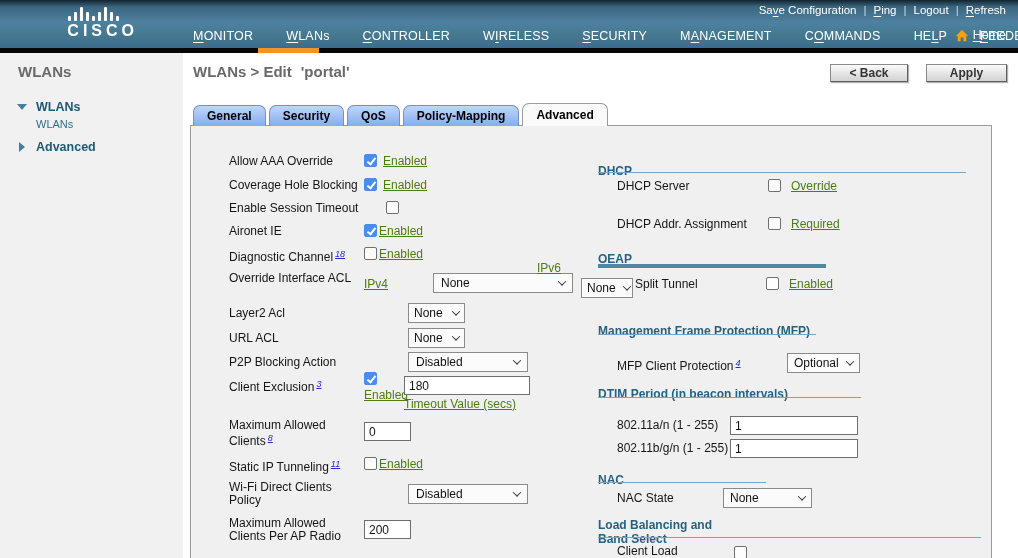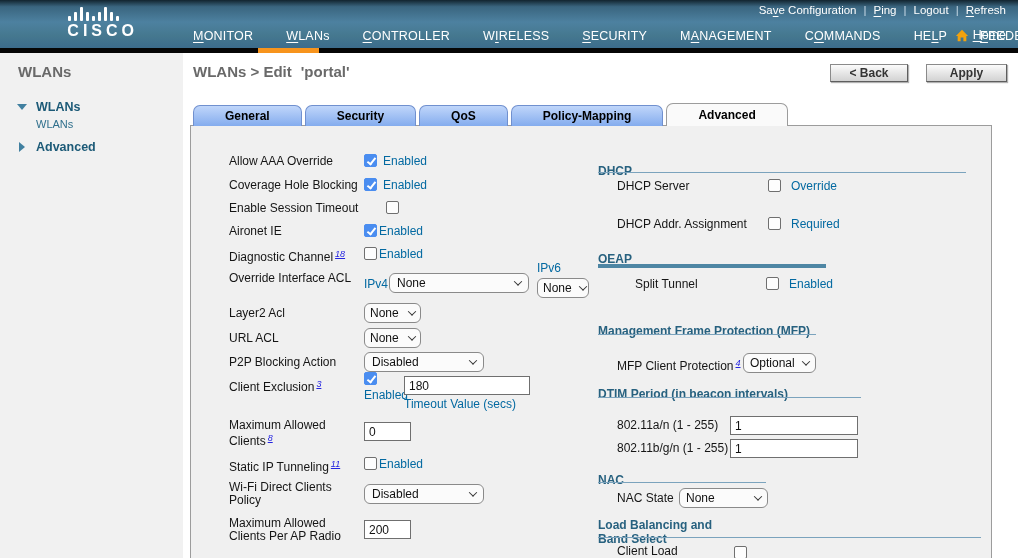--- a/index.html
+++ b/index.html
@@ -41,44 +41,44 @@
   #page-title { position:absolute; left:193px; top:63px; font-size:15px; font-weight:bold; color:#696969; }
   #page-title .wlan-name { margin-left:9px; }
   .btn { position:absolute; height:18px; background:linear-gradient(#fbfbfb,#d2d2d2);
     border:1px solid #8a8a8a; border-right-color:#5e5e5e; border-bottom-color:#5e5e5e;
     box-shadow:1px 1px 1px rgba(0,0,0,.3); font-weight:bold; font-size:12px; color:#333;
     text-align:center; padding-top:1px; cursor:pointer; }
 
   
   #tabs { position:absolute; left:193px; top:103px; height:23px; display:flex; align-items:flex-end;
     gap:3px; z-index:2; }
-  .tab { display:flex; align-items:center; padding:0 31px; height:21px;
+  .tab { display:flex; align-items:center; padding:0 13px; height:21px;
     background:linear-gradient(#c0d6fa,#84acee); border:1px solid #7090cf; border-bottom:none;
     border-radius:7px 7px 0 0; font-size:12px; font-weight:bold; color:#000; cursor:pointer; }
   .tab.active { background:#fafafa; border-color:#9c9c9c; height:23px; }
 
   
   #panel { position:absolute; left:190px; top:125px; width:802px; height:440px;
     background:#f0f0f0; border:1px solid #9c9c9c; z-index:1; }
   .fl { position:absolute; font-size:12px; color:#151515; line-height:13px; white-space:nowrap; }
   .fl.wrap { white-space:normal; width:128px; }
-  .ctext { position:absolute; font-size:12px; color:#0369a1; line-height:13px; white-space:nowrap; }
+  .ctext { position:absolute; font-size:12px; color:#4d7c0f; line-height:13px; white-space:nowrap;text-decoration:underline; }
   .fn { color:#2323e0; font-style:italic; font-size:9px; text-decoration:underline;
     vertical-align:4px; margin-left:2px; cursor:pointer; }
   .sec-title { position:absolute; font-size:12px; font-weight:bold; color:#27617f; line-height:14px;margin-top:8px; }
   .rule { position:absolute; height:1px; background:#7ba3bd; }
   .rule.thick { height:4px; background:#4e86a4; }
   .cbx { position:absolute; width:13px; height:13px; border-radius:2px; cursor:pointer; }
   .cbx.unchecked { background:#fdfdfd; border:1px solid #6f6f6f; }
   .cbx.checked { background:#4a8df0; border:1px solid #4a8df0; }
   .cbx.checked::after { content:""; position:absolute; left:4px; top:1px; width:3px; height:7px;
     border:solid #fff; border-width:0 2px 2px 0; transform:rotate(38deg); }
   .sel { position:absolute; display:flex; align-items:center; justify-content:space-between;
-    height:20px; border:1px solid #8a8a8a; border-radius:6px; background:#fbfbfb;
-    padding:0 7px 0 7px; font-size:12px; color:#111; cursor:pointer; }
+    height:20px; border:1px solid #8a8a8a; border-radius:0; background:#fbfbfb;
+    padding:0 7px 0 7px; font-size:12px; color:#111; cursor:pointer;margin-left:44px; }
   .chev { width:6px; height:6px; border-right:1.6px solid #333; border-bottom:1.6px solid #333;
     transform:rotate(45deg) translate(-1px,-1px); margin-left:8px; flex:none; }
   .tin { position:absolute; height:19px; border:1px solid #6f6f6f; background:#fff;
     font-family:"Liberation Sans","DejaVu Sans",sans-serif; font-size:12px; color:#111; padding:0 4px; }
   u { text-underline-offset:2px; }
 </style>
 </head>
 <body>
 
 <div id="root">

